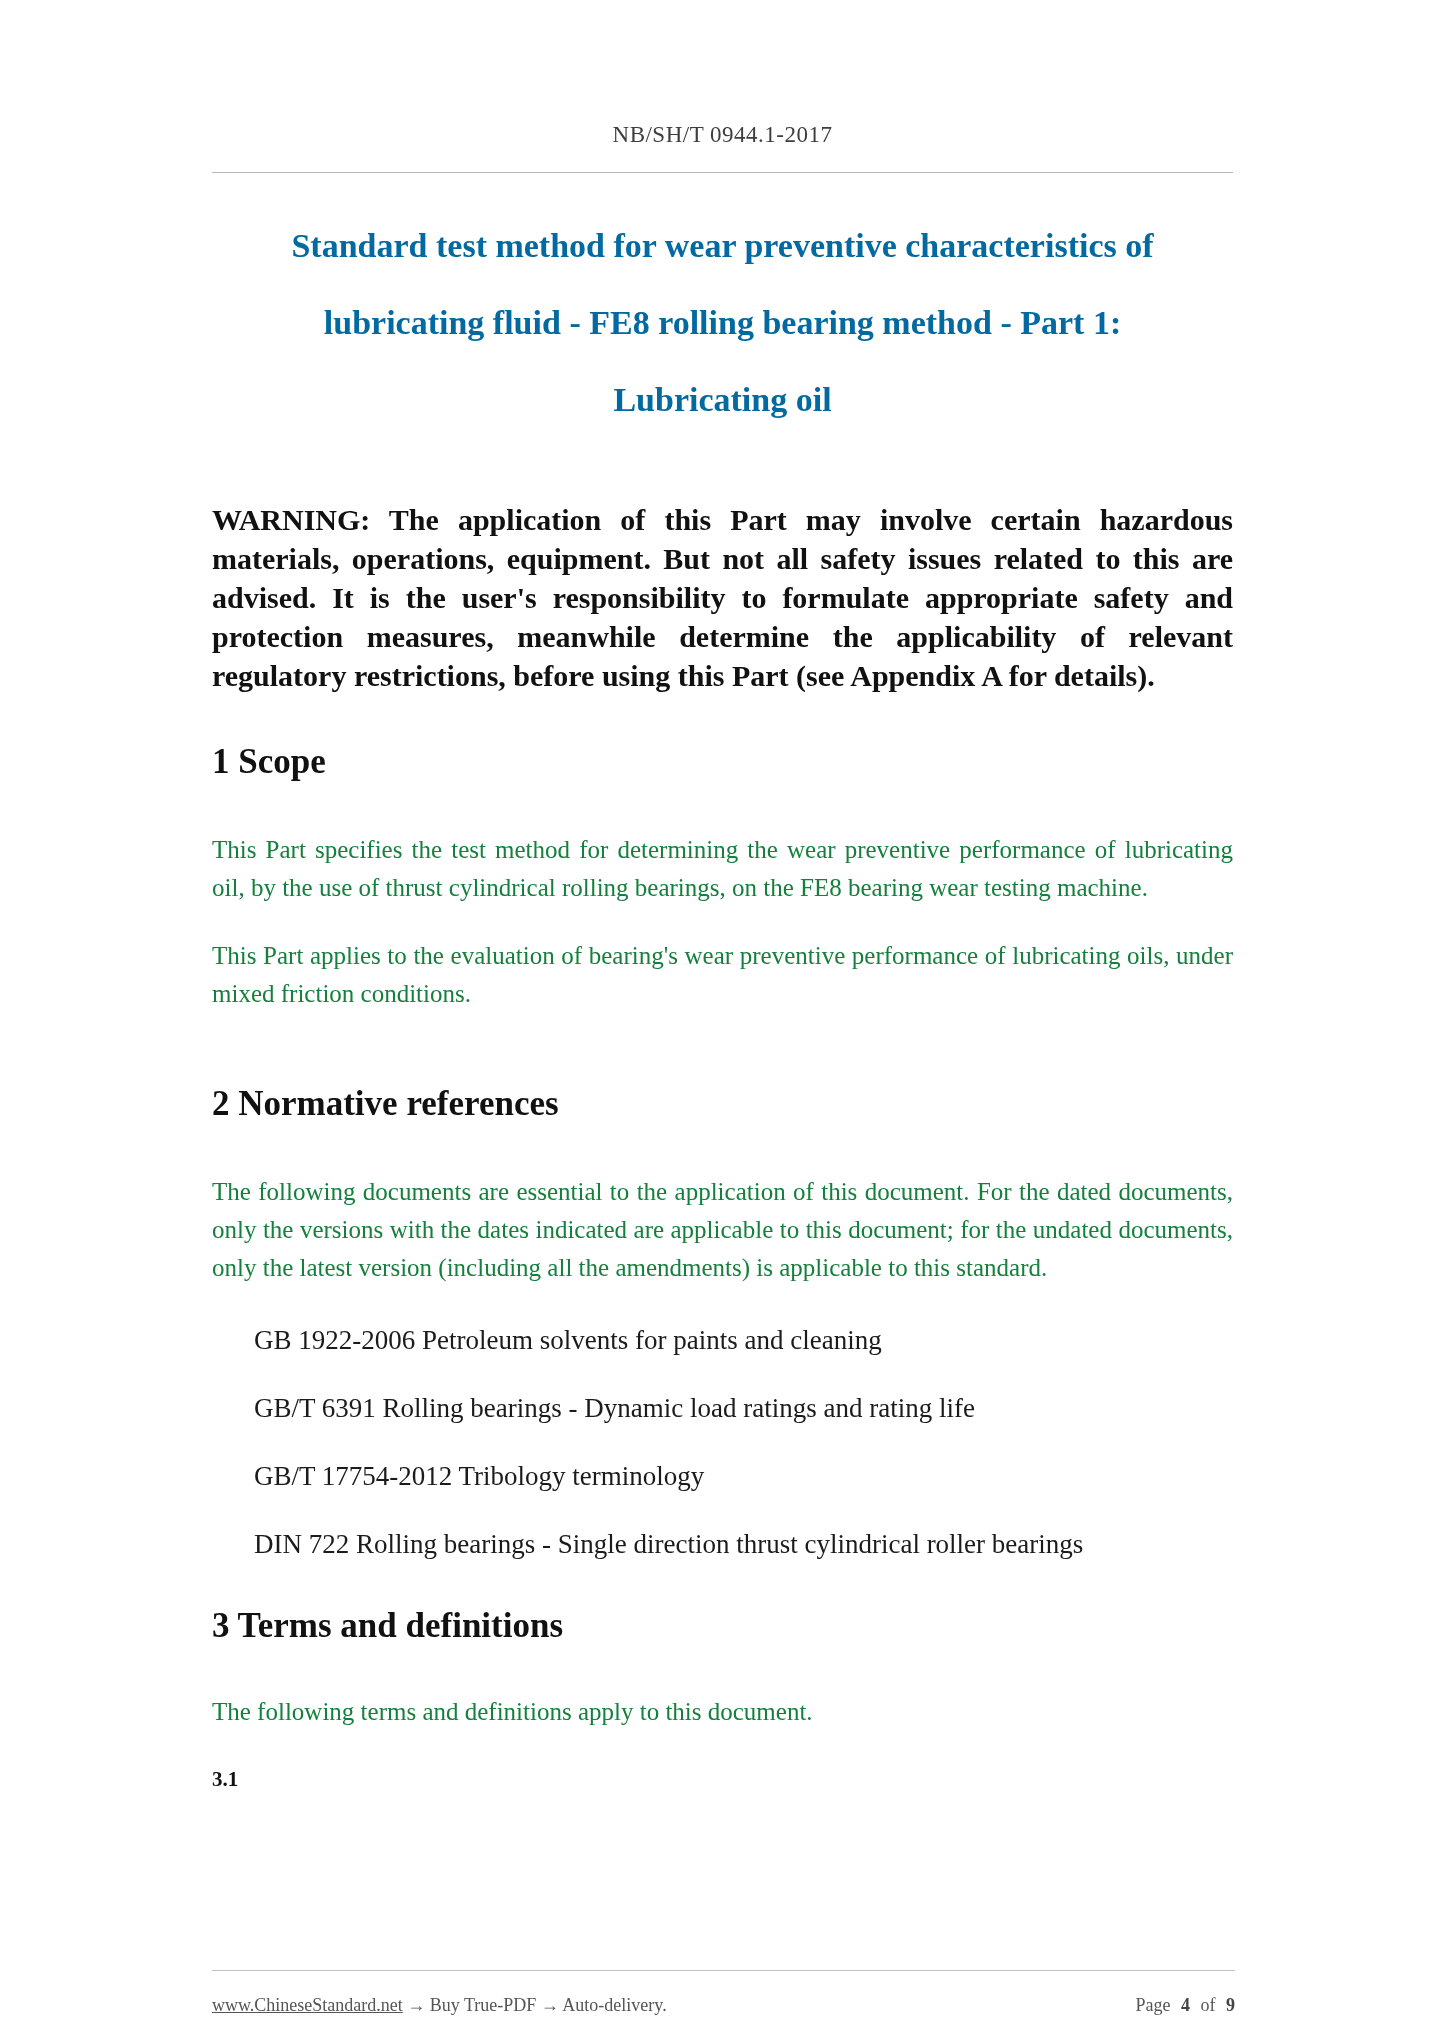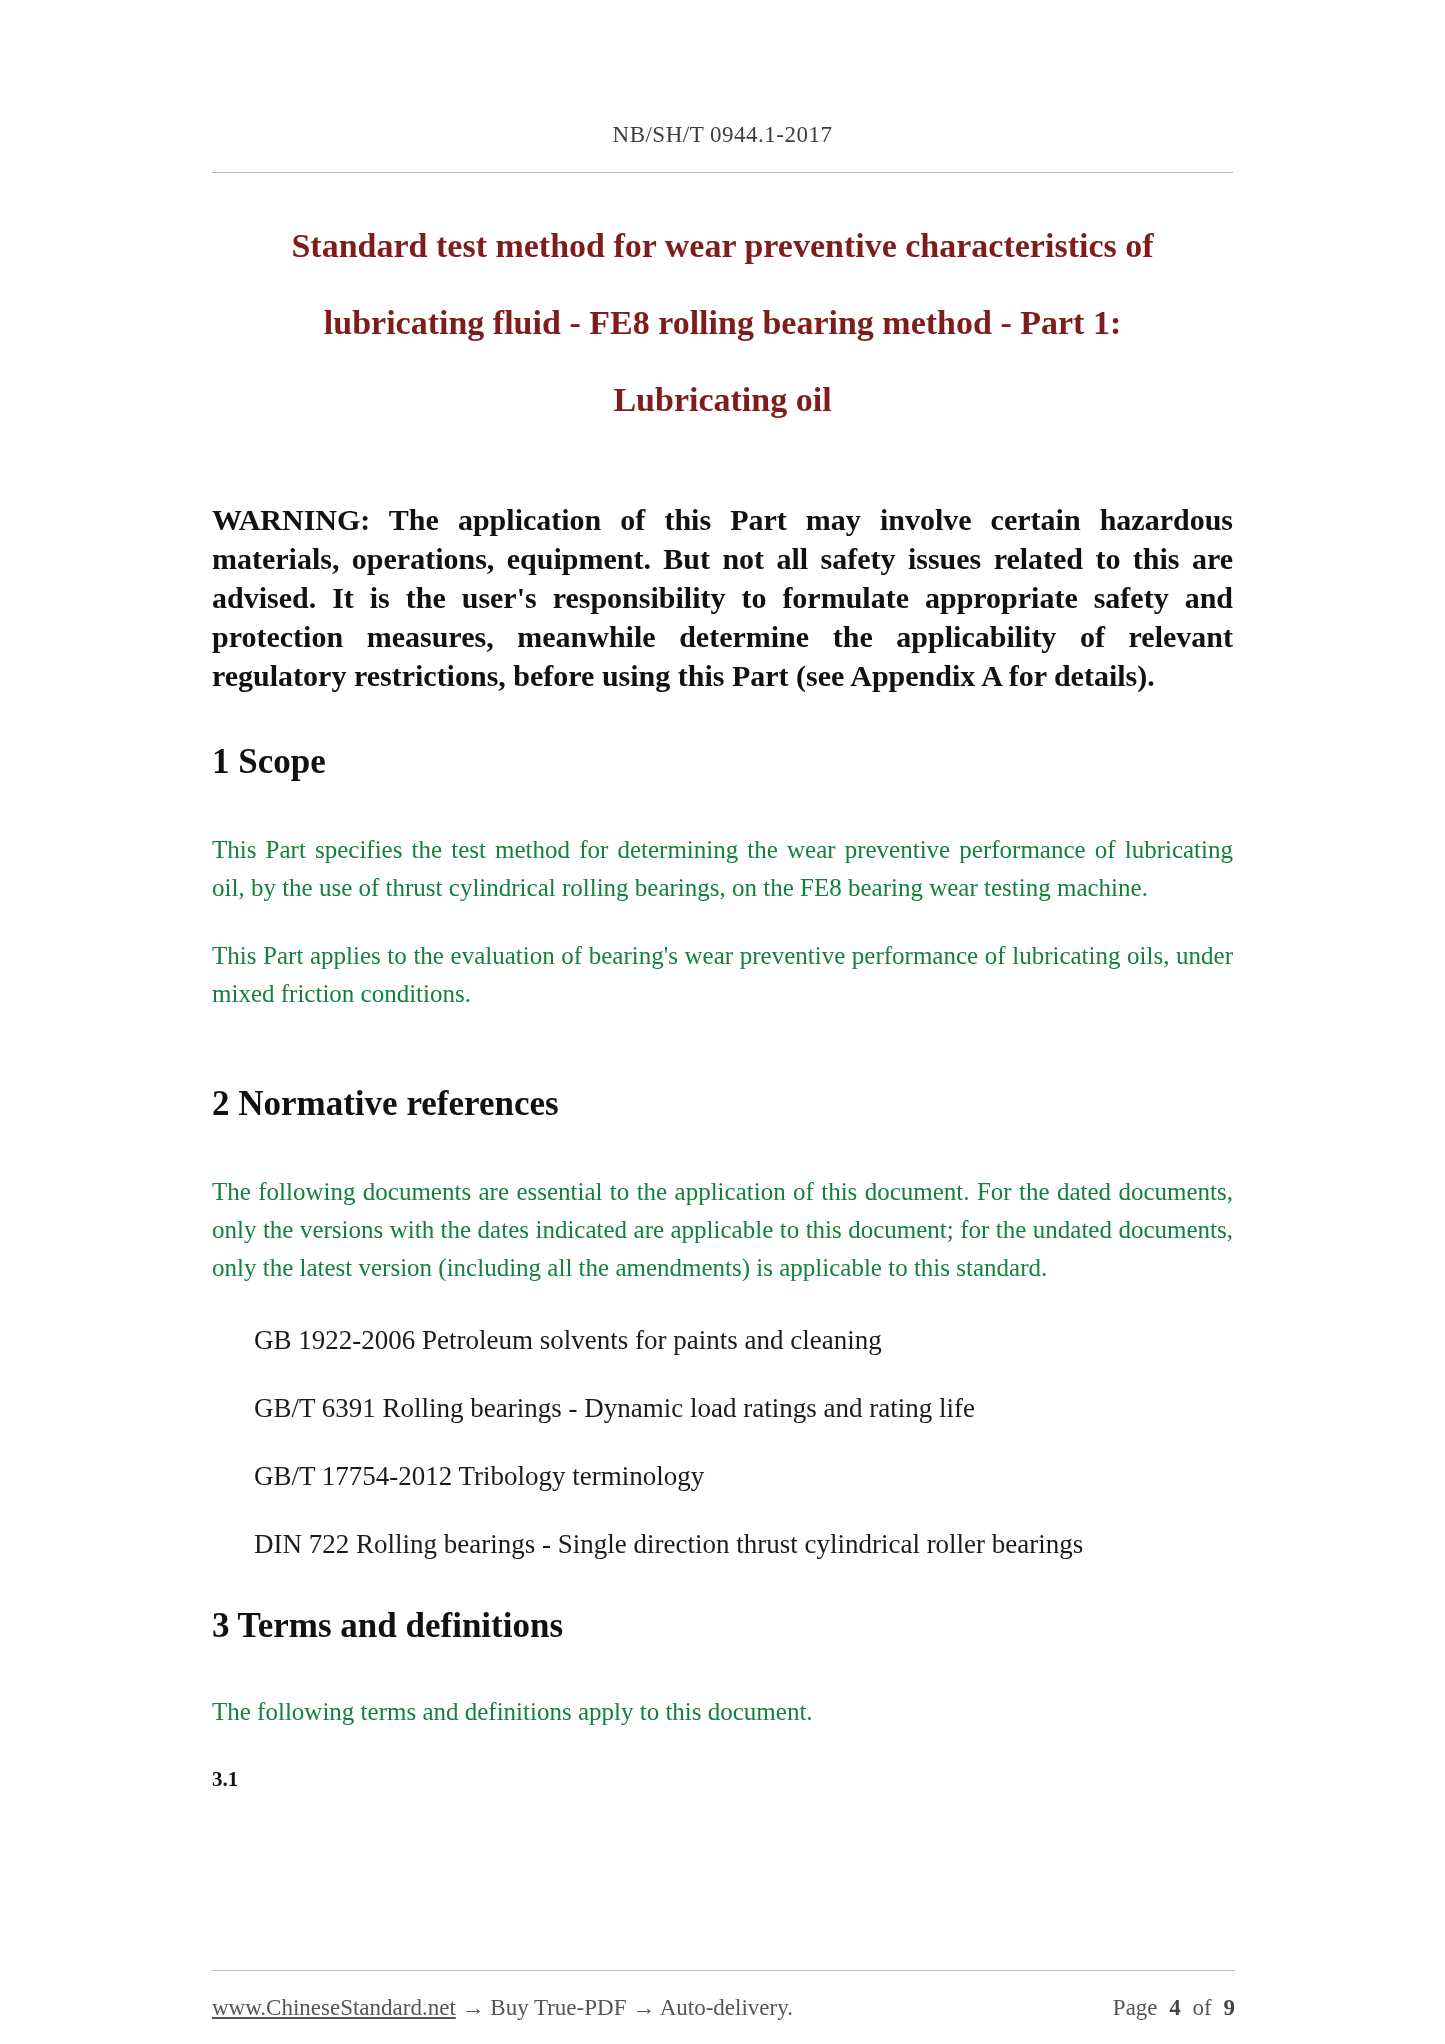--- a/index.html
+++ b/index.html
@@ -32,21 +32,21 @@
     border: none;
     border-top: 1px solid #b8b8b8;
     margin: 24px 0 0 0;
   }
   .doc-title {
     margin-top: 34px;
     font-size: 34px;
     font-weight: bold;
     text-align: center;
     line-height: 77px;
-    color: #7f1d1d;
+    color: #0369a1;
   }
   .warning {
     margin-top: 62px;
     font-size: 30px;
     font-weight: bold;
     line-height: 39px;
     text-align: justify;
     color: #111111;
     font-family: Liberation Serif, serif;
   }
@@ -94,21 +94,21 @@
   .footer-rule {
     border: none;
     border-top: 1px solid #c0c0c0;
     margin: 0;
   }
   .footer-row {
     margin-top: 24px;
     display: flex;
     justify-content: space-between;
     align-items: flex-start;
-    font-size: 23px;
+    font-size: 18px;
     color: #555555;
   }
   .footer-left span { color: #555555; }
   .site-link {
     color: #555555;
     text-decoration: underline;
     cursor: pointer;
   }
   .page-num {
     font-weight: bold;

